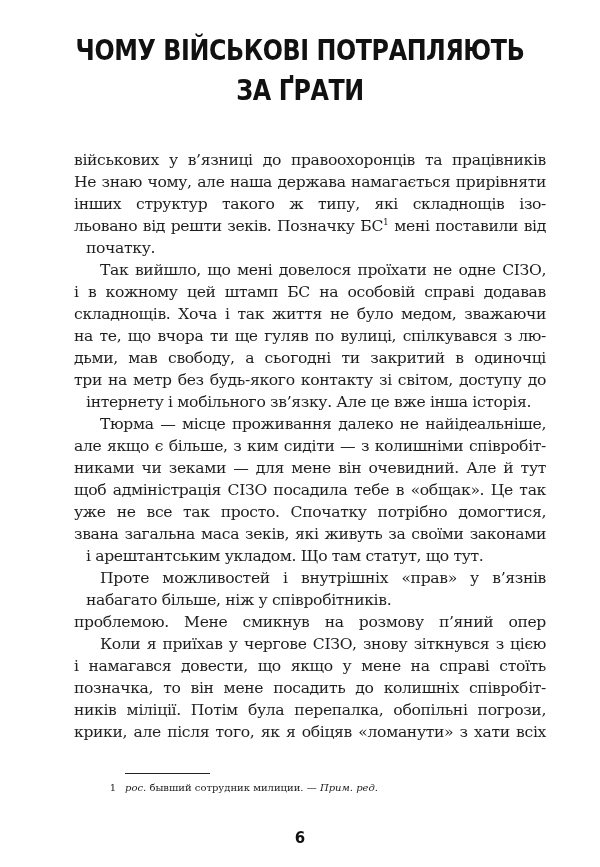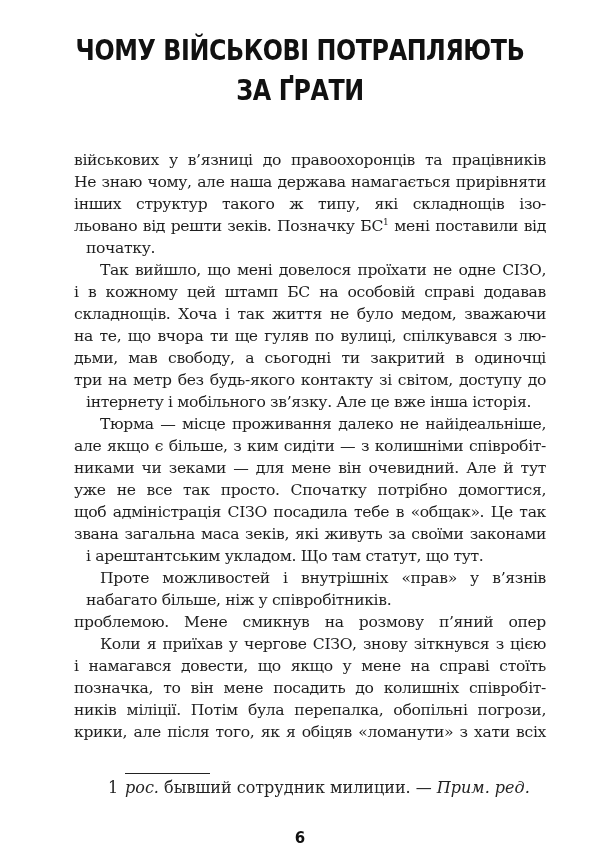--- a/index.html
+++ b/index.html
@@ -40,21 +40,21 @@
   .line.indent { padding-left: 26px; }
   .line span.t { letter-spacing: -0.35px; }
   sup.fn { font-size: 9px; vertical-align: 6px; line-height: 0; }
   .fn-rule {
     position: absolute; left: 125px; top: 773px; width: 85px; height: 0;
     border-top: 1px solid #222;
   }
   .footnote {
     position: absolute; left: 101px; top: 779px;
     font-family: "DejaVu Serif", serif;
-    font-size: 16px; line-height: 18px; color: #222;
+    font-size: 10px; line-height: 18px; color: #222;
     white-space: nowrap;
     text-align: center;
   }
   .footnote .num { display: inline-block; width: 24px; }
   .footnote i { font-style: italic; }
   .page-num {
     position: absolute; left: 0; width: 600px; top: 829px;
     text-align: center;
     font-family: "DejaVu Sans", sans-serif; font-weight: bold;
     font-size: 15px; color: #111;
@@ -77,22 +77,22 @@
     <div class="line indent"><span class="t">Так вийшло, що мені довелося проїхати не одне СІЗО,</span></div>
     <div class="line"><span class="t">і в кожному цей штамп БС на особовій справі додавав</span></div>
     <div class="line"><span class="t">складнощів. Хоча і так життя не було медом, зважаючи</span></div>
     <div class="line"><span class="t">на те, що вчора ти ще гуляв по вулиці, спілкувався з лю-</span></div>
     <div class="line"><span class="t">дьми, мав свободу, а сьогодні ти закритий в одиночці</span></div>
     <div class="line"><span class="t">три на метр без будь-якого контакту зі світом, доступу до</span></div>
     <div class="line last"><span class="t">інтернету і мобільного зв’язку. Але це вже інша історія.</span></div>
     <div class="line indent"><span class="t">Тюрма — місце проживання далеко не найідеальніше,</span></div>
     <div class="line"><span class="t">але якщо є більше, з ким сидіти — з колишніми співробіт-</span></div>
     <div class="line"><span class="t">никами чи зеками — для мене він очевидний. Але й тут</span></div>
+    <div class="line"><span class="t">щоб адміністрація СІЗО посадила тебе в «общак». Це так</span></div>
     <div class="line"><span class="t">уже не все так просто. Спочатку потрібно домогтися,</span></div>
-    <div class="line"><span class="t">щоб адміністрація СІЗО посадила тебе в «общак». Це так</span></div>
     <div class="line"><span class="t">звана загальна маса зеків, які живуть за своїми законами</span></div>
     <div class="line last"><span class="t">і арештантським укладом. Що там статут, що тут.</span></div>
     <div class="line indent"><span class="t">Проте можливостей і внутрішніх «прав» у в’язнів</span></div>
     <div class="line last"><span class="t">набагато більше, ніж у співробітників.</span></div>
     <div class="line"><span class="t">проблемою. Мене смикнув на розмову п’яний опер</span></div>
     <div class="line indent"><span class="t">Коли я приїхав у чергове СІЗО, знову зіткнувся з цією</span></div>
     <div class="line"><span class="t">і намагався довести, що якщо у мене на справі стоїть</span></div>
     <div class="line"><span class="t">позначка, то він мене посадить до колишніх співробіт-</span></div>
     <div class="line"><span class="t">ників міліції. Потім була перепалка, обопільні погрози,</span></div>
     <div class="line"><span class="t">крики, але після того, як я обіцяв «ломанути» з хати всіх</span></div>

